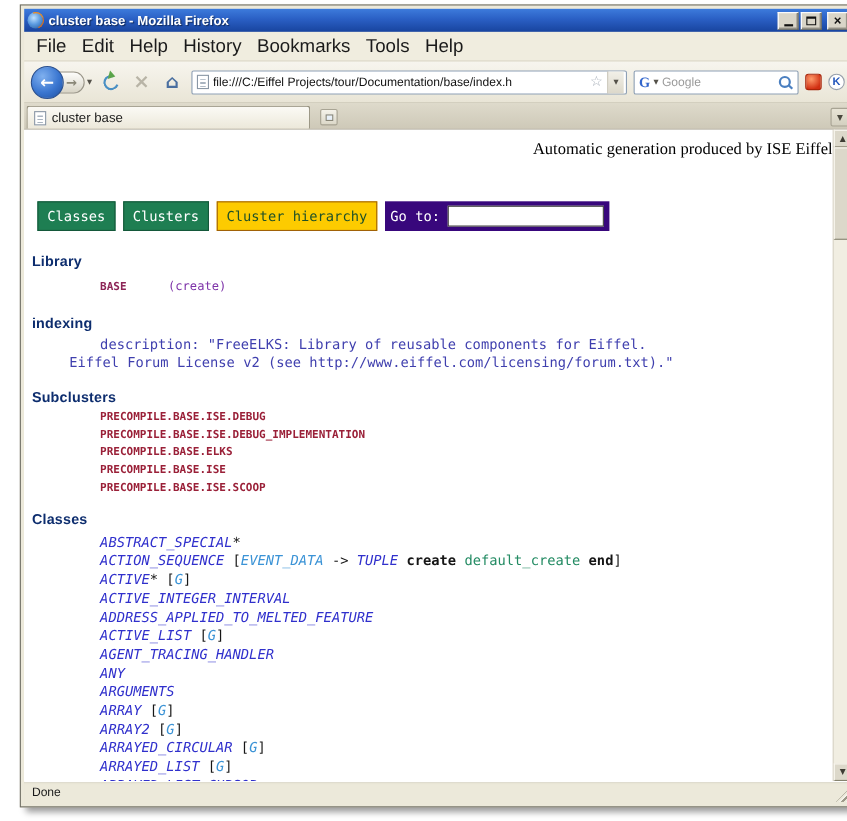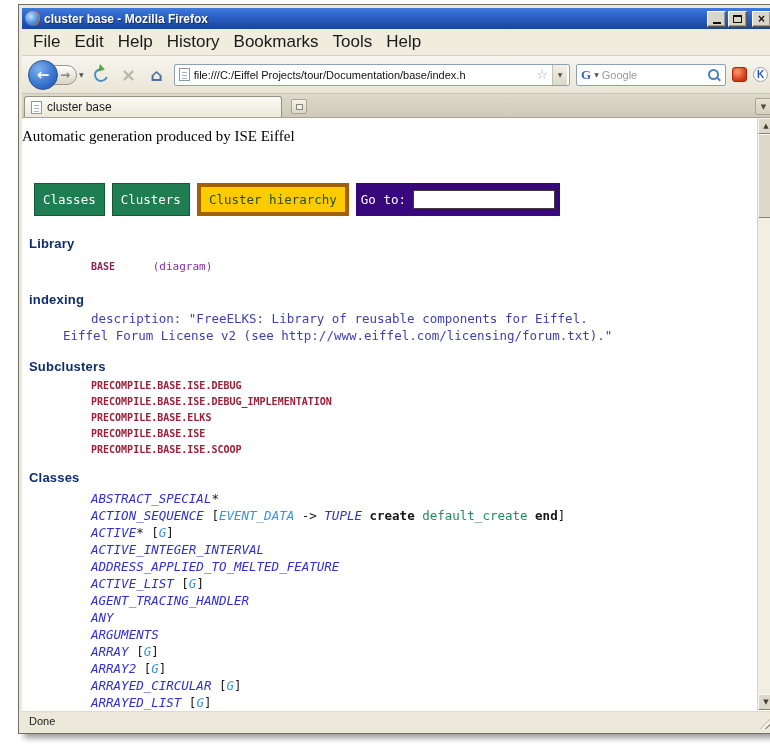--- a/index.html
+++ b/index.html
@@ -108,28 +108,28 @@
   .tab-spacer { flex:1; }
   .tab-list-btn { width:17px; height:17px; margin-bottom:2px; border:1px solid #a8a494; border-radius:2px;
                   background:linear-gradient(180deg,#e8e4d6,#d4d0c0);
                   display:flex; align-items:center; justify-content:center;
                   font-size:7px; color:#4a483e; font-family:"DejaVu Sans", sans-serif; }
 
   
   .content-area { flex:1; min-height:0; display:flex; background:#fff; }
   .page { flex:1; min-width:0; overflow:hidden; background:#fff; }
 
-  .banner { margin-top:10px; text-align:left; font-family:"Liberation Serif", serif;
+  .banner { margin-top:10px; text-align:right; font-family:"Liberation Serif", serif;
             font-size:15px; color:#000; }
 
   .page-nav { display:flex; align-items:stretch; gap:7px; margin:38px 0 0 12px; }
   .navbox { font-family:"DejaVu Sans Mono", monospace; font-size:12.5px;
             padding:5px 8px; display:flex; align-items:center; gap:7px; }
   .navbox.green  { background:var(--nav-green,#1e7e52); color:#fff; border:1px solid #14583a; }
-  .navbox.yellow { background:var(--nav-yellow,#fdcb00); color:var(--yellow-text,#1f5128); border:4px solid #a16207;align-items:center; }
+  .navbox.yellow { background:var(--nav-yellow,#fdcb00); color:var(--yellow-text,#1f5128); border:1px solid #a16207;align-items:center; }
   .navbox.purple { background:var(--nav-purple,#38077c); color:#fff; padding:3px 5px; }
   .goto-input { width:142px; height:19px; border:1px solid #3c3c3c; background:#fff; outline:none;
                 font:12px "DejaVu Sans Mono", monospace; }
 
   .sec-heading { margin:20px 0 0 7px; font-size:13px; font-weight:bold; letter-spacing:0.2px;
                  color:var(--heading-blue,#0d2d6e); }
   .sec-heading.idx { margin-top:18px; }
   .sec-heading.subc { margin-top:15px; }
   .sec-heading.cls { margin-top:12px; }
 
@@ -261,21 +261,21 @@
           </span>
           <span class="navbox purple">
             <span>Go to:</span>
             <input class="goto-input" style="">
           </span>
         </div>
 
       <div class="sec-heading">Library</div>
       <div class="library-line">
         <span class="lib-name">BASE</span>
-        <span class="diagram">(diagram)</span>
+        <span class="diagram">(create)</span>
       </div>
 
       <div class="sec-heading idx">indexing</div>
       <div class="idx-line l1">description: "FreeELKS: Library of reusable components for Eiffel.</div>
       <div class="idx-line l2">Eiffel Forum License v2 (see http://www.eiffel.com/licensing/forum.txt)."</div>
 
       <div class="sec-heading subc">Subclusters</div>
       <div class="subcluster-list">
           <div class="subcluster-link">PRECOMPILE.BASE.ISE.DEBUG</div>
           <div class="subcluster-link">PRECOMPILE.BASE.ISE.DEBUG_IMPLEMENTATION</div>

